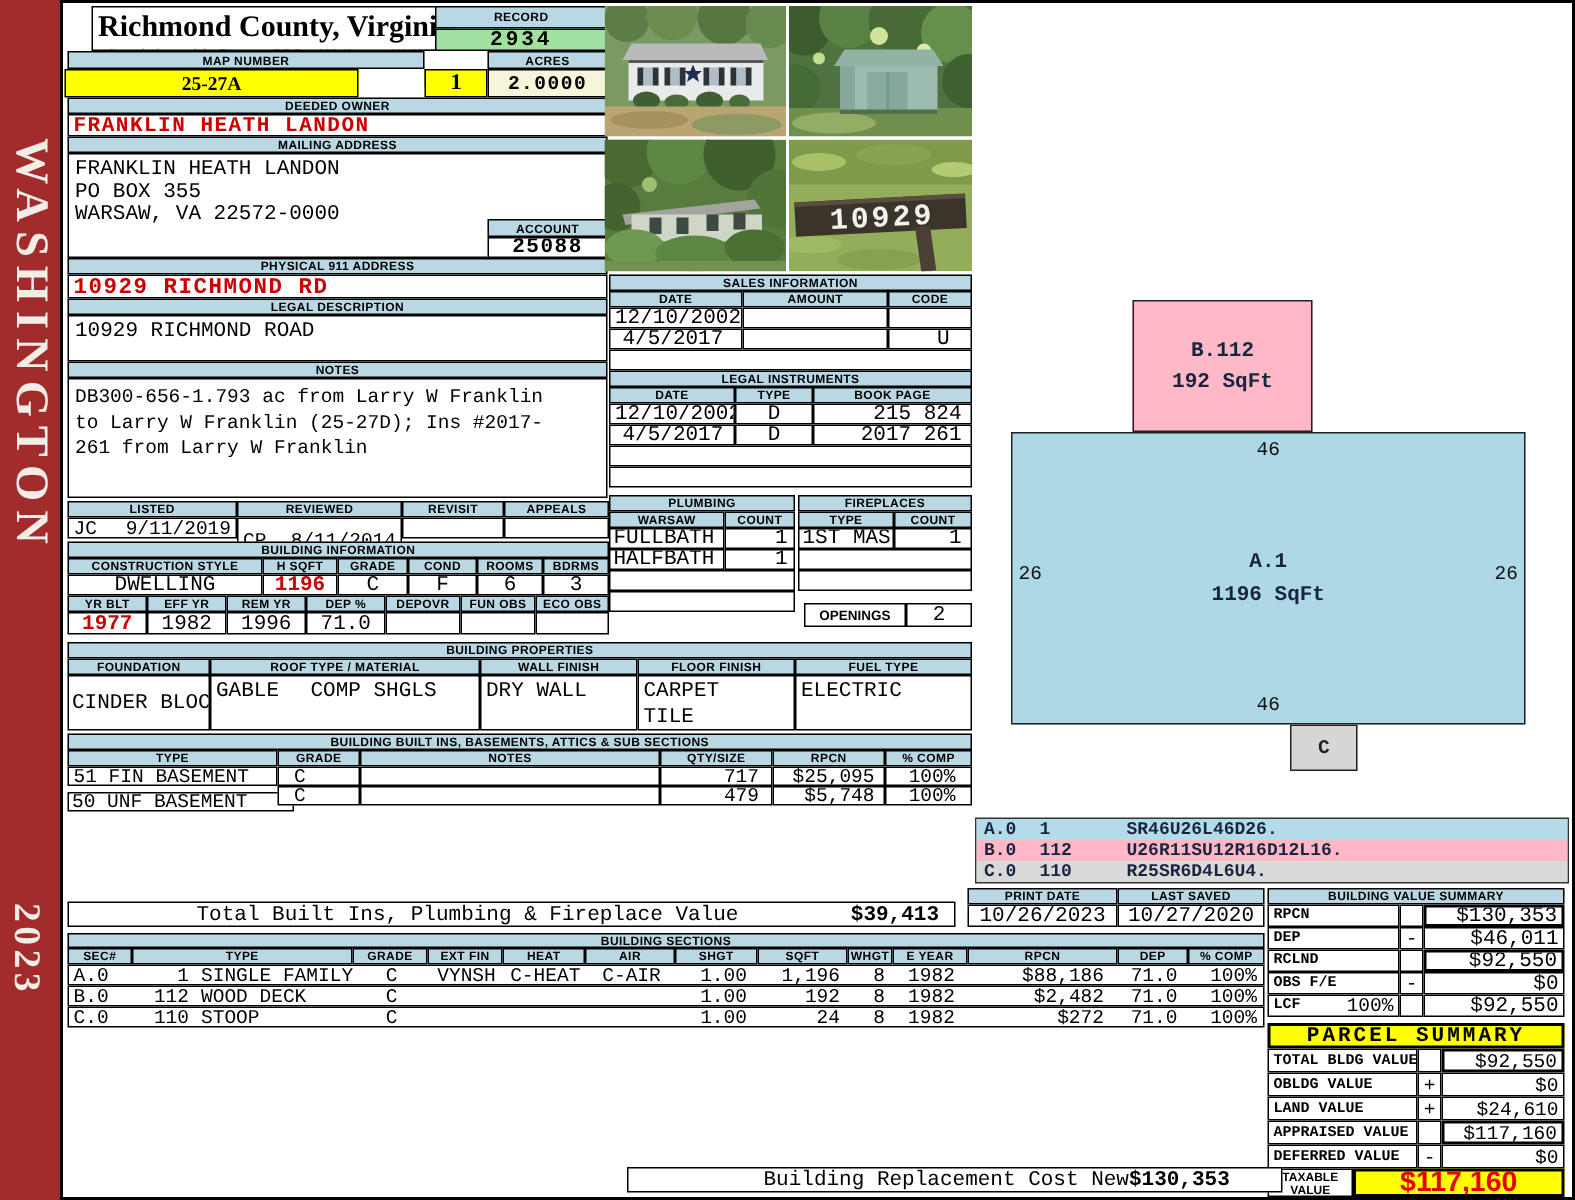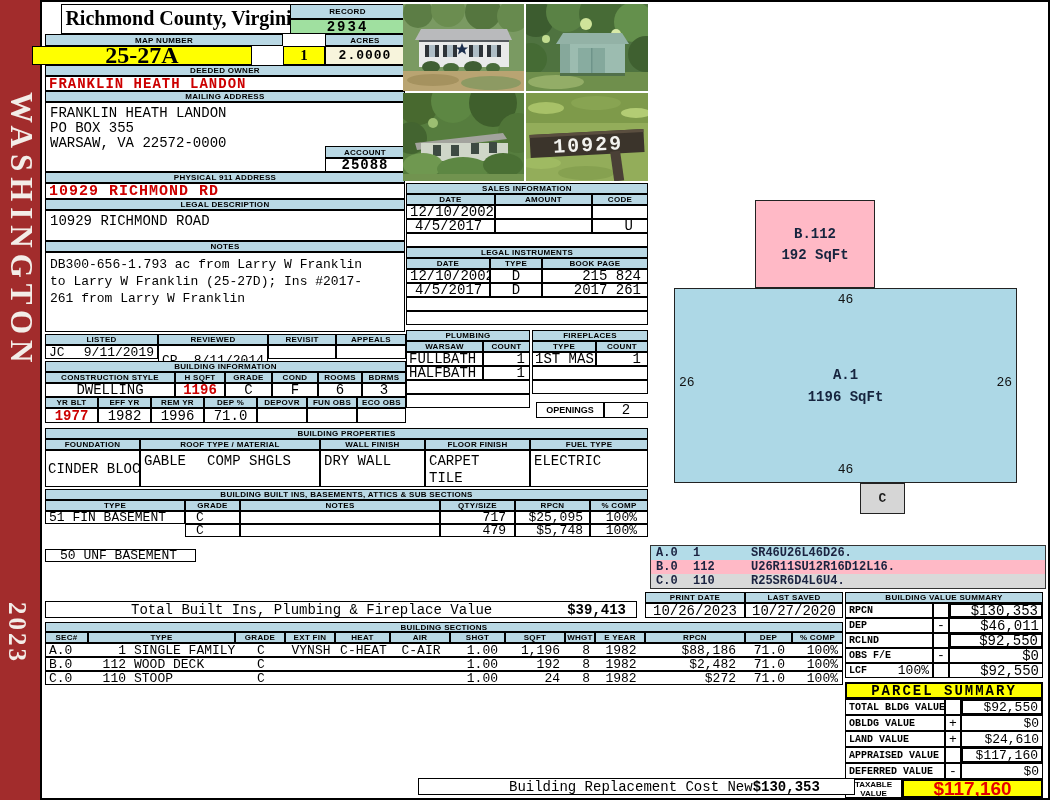--- a/index.html
+++ b/index.html
@@ -55,21 +55,21 @@
 <div class="box" style="left:61px;top:4px;width:245px;height:30px">
   <div class="county-title">Richmond County, Virginia</div>
   <div class="county-sub">Commissioner of the Revenue, PO Box 366, Warsaw, VA 22572</div>
 </div>
 <div class="bar" style="left:290px;top:4px;width:115px;height:15px">RECORD</div>
 <div class="cell ctr b f14" style="left:290px;top:19px;width:115px;height:15px;background:#A0E0A0;letter-spacing:2px">2934</div>
 
 <div class="bar" style="left:45px;top:34px;width:238px;height:12px">MAP NUMBER</div>
 <div class="bar" style="left:283px;top:46px;width:42px;height:12px">CARD</div>
 <div class="bar" style="left:325px;top:34px;width:80px;height:12px">ACRES</div>
-<div class="cell ctr yellow serifb" style="left:32px;top:46px;width:220px;height:19px;font-size:24px">25-27A</div>
+<div class="cell ctr yellow serifb" style="left:43px;top:46px;width:196px;height:19px;font-size:13px">25-27A</div>
 <div class="cell ctr yellow serifb" style="left:283px;top:46px;width:42px;height:19px;font-size:15px">1</div>
 <div class="cell ctr b" style="left:325px;top:46px;width:80px;height:19px;background:#F7F4DC;letter-spacing:1px">2.0000</div>
 
 <div class="bar" style="left:45px;top:65px;width:360px;height:11px">DEEDED OWNER</div>
 <div class="cell b red f14" style="left:45px;top:76px;width:360px;height:15px;padding-left:3px;letter-spacing:1px">FRANKLIN HEATH LANDON</div>
 
 <div class="bar" style="left:45px;top:91px;width:360px;height:11px">MAILING ADDRESS</div>
 <div class="box lines14" style="left:45px;top:102px;width:360px;height:70px;padding:3px 0 0 4px">
   <div>FRANKLIN HEATH LANDON</div>
   <div>PO BOX 355</div>
@@ -155,21 +155,21 @@
 <div class="bar" style="left:515px;top:500px;width:75px;height:11px">RPCN</div>
 <div class="bar" style="left:590px;top:500px;width:58px;height:11px">% COMP</div>
 
 <div class="cell" style="left:45px;top:511px;width:140px;height:13px;padding-left:3px">51 FIN BASEMENT</div>
 <div class="cell" style="left:185px;top:511px;width:55px;height:13px;padding-left:10px">C</div>
 <div class="cell" style="left:240px;top:511px;width:200px;height:13px"></div>
 <div class="cell rt" style="left:440px;top:511px;width:75px;height:13px;padding-right:8px">717</div>
 <div class="cell rt" style="left:515px;top:511px;width:75px;height:13px;padding-right:6px">$25,095</div>
 <div class="cell rt" style="left:590px;top:511px;width:58px;height:13px;padding-right:10px">100%</div>
 
-<div class="cell" style="left:45px;top:549px;width:151px;height:13px;padding-left:14px">50 UNF BASEMENT</div>
+<div class="cell" style="left:45px;top:528px;width:151px;height:13px;padding-left:2px">50 UNF BASEMENT</div>
 <div class="cell" style="left:185px;top:524px;width:55px;height:13px;padding-left:10px">C</div>
 <div class="cell" style="left:240px;top:524px;width:200px;height:13px"></div>
 <div class="cell rt" style="left:440px;top:524px;width:75px;height:13px;padding-right:8px">479</div>
 <div class="cell rt" style="left:515px;top:524px;width:75px;height:13px;padding-right:6px">$5,748</div>
 <div class="cell rt" style="left:590px;top:524px;width:58px;height:13px;padding-right:10px">100%</div>
 
 <div class="bar" style="left:406px;top:183px;width:242px;height:11px">SALES INFORMATION</div>
 <div class="bar" style="left:406px;top:194px;width:89px;height:11px">DATE</div>
 <div class="bar" style="left:495px;top:194px;width:97px;height:11px">AMOUNT</div>
 <div class="bar" style="left:592px;top:194px;width:56px;height:11px">CODE</div>

